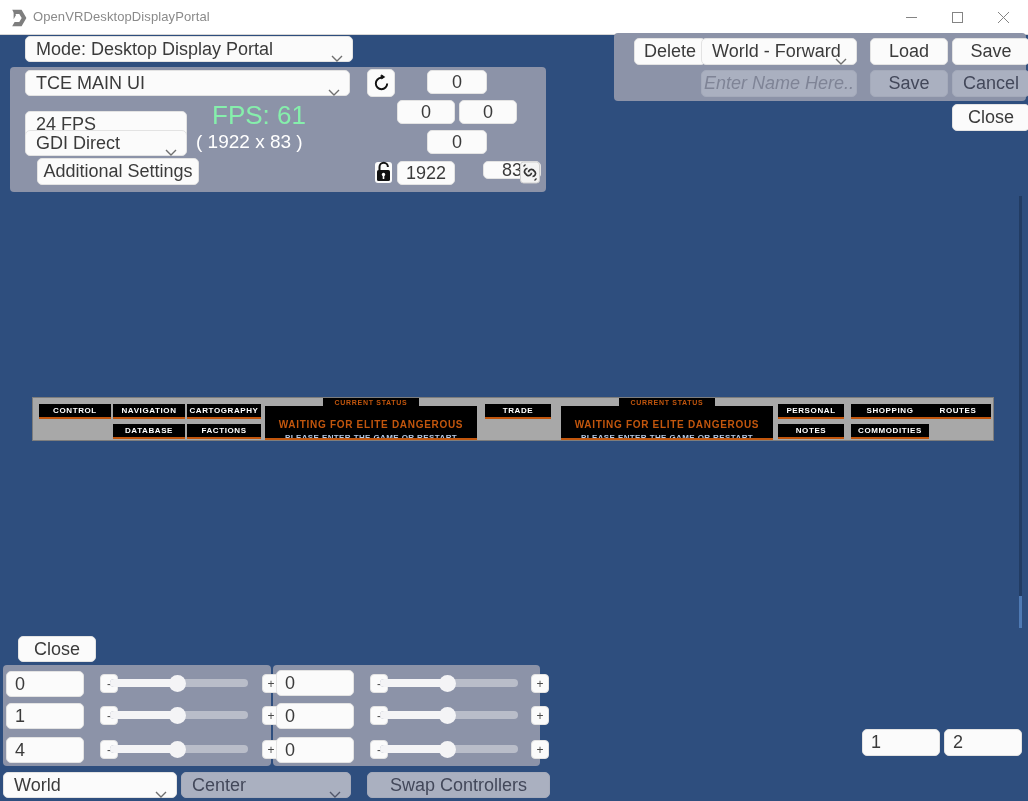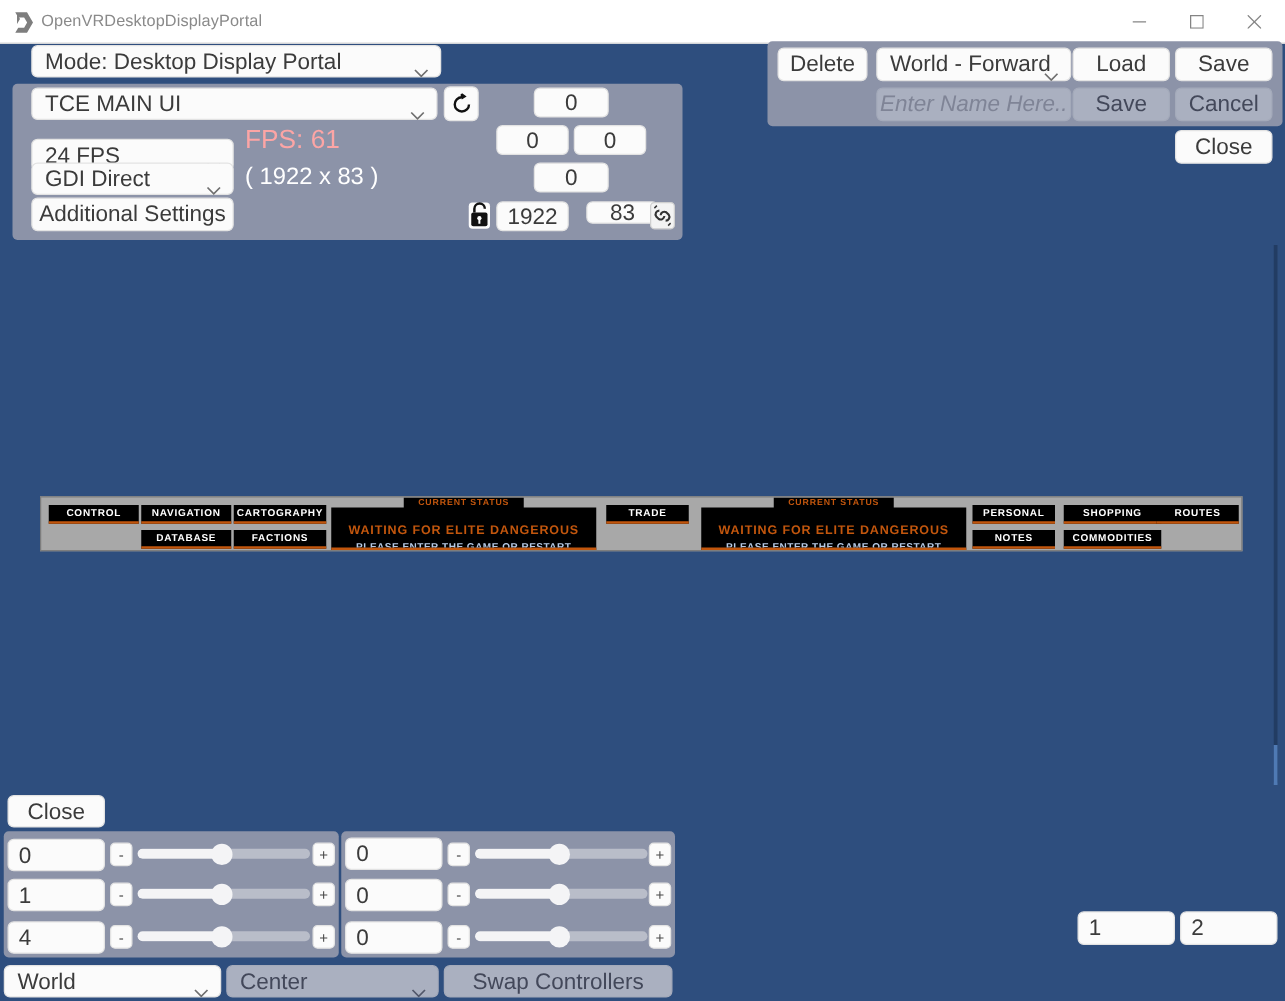--- a/index.html
+++ b/index.html
@@ -59,21 +59,21 @@
     background: #fbfbfb;
     border: 1px solid #e3e3e3;
     border-radius: 5px;
     box-sizing: border-box;
     color: #3b3b3b;
     font-size: 18px;
     font-family: "Liberation Sans", sans-serif;
     display: flex;
     align-items: center;
   }
-  .btn { justify-content: center; cursor: default; }
+  .btn { justify-content: center; cursor: default; margin-left: 12px; }
   .fld { padding-left: 8px; }
   .fld.center { justify-content: center; padding-left: 0; }
   .sel { padding-left: 10px; position: relative; }
   .sel .chev {
     position: absolute;
     right: 9px; top: 50%;
     margin-top: -3px;
   }
   .dim { background: #aab0c0; border-color: #a4aaba; color: #43485a; }
   .dim.ph { color: #7f8496; font-style: italic; }
@@ -89,34 +89,34 @@
   #settings-panel { left: 10px; top: 67px; width: 536px; height: 125px; }
   #window-select { position: absolute; left: 25px; top: 70px; width: 325px; height: 26px; }
   #refresh-button {
     position: absolute; left: 355px; top: 69px; width: 28px; height: 28px;
     justify-content: center;
   }
   #fps-select  { position: absolute; left: 25px; top: 111px; width: 162px; height: 26px; }
   #capture-select { position: absolute; left: 25px; top: 130px; width: 162px; height: 26px; }
   #additional-settings { position: absolute; left: 25px; top: 158px; width: 162px; height: 27px; }
   .fps-readout {
-    position: absolute; left: 196px; top: 100px;
-    font-size: 21px; color: #fca5a5; white-space: nowrap;
+    position: absolute; left: 212px; top: 100px;
+    font-size: 26px; color: #86efac; white-space: nowrap;
   }
   .res-readout {
     position: absolute; left: 196px; top: 131px;
     font-size: 19px; color: #ffffff; white-space: nowrap;
   }
   #pos-z  { position: absolute; left: 427px; top: 70px;  width: 60px; height: 24px; }
   #pos-x  { position: absolute; left: 397px; top: 100px; width: 58px; height: 24px; }
   #pos-y  { position: absolute; left: 459px; top: 100px; width: 58px; height: 24px; }
   #crop-v { position: absolute; left: 427px; top: 130px; width: 60px; height: 24px; }
   #lock-icon { position: absolute; left: 373px; top: 160px; width: 22px; height: 25px; }
   #width-field  { position: absolute; left: 397px; top: 161px; width: 58px; height: 24px; }
-  #height-field { position: absolute; left: 469px; top: 161px; width: 58px; height: 18px; }
+  #height-field { position: absolute; left: 483px; top: 161px; width: 58px; height: 18px; }
   #link-icon { position: absolute; left: 519px; top: 160px; width: 22px; height: 25px; }
 
   
   #profile-panel { left: 614px; top: 33px; width: 412px; height: 68px; }
   #delete-button  { position: absolute; left: 622px; top: 38px;  width: 72px; height: 27px; }
   #profile-select { position: absolute; left: 701px; top: 38px;  width: 156px; height: 27px; }
   #load-button    { position: absolute; left: 858px; top: 38px;  width: 78px; height: 27px; }
   #save-button    { position: absolute; left: 940px; top: 38px;  width: 78px; height: 27px; }
   #name-input     { position: absolute; left: 701px; top: 70px;  width: 156px; height: 27px; justify-content:center; padding-left:0; }
   #save2-button   { position: absolute; left: 858px; top: 70px;  width: 78px; height: 27px; }

